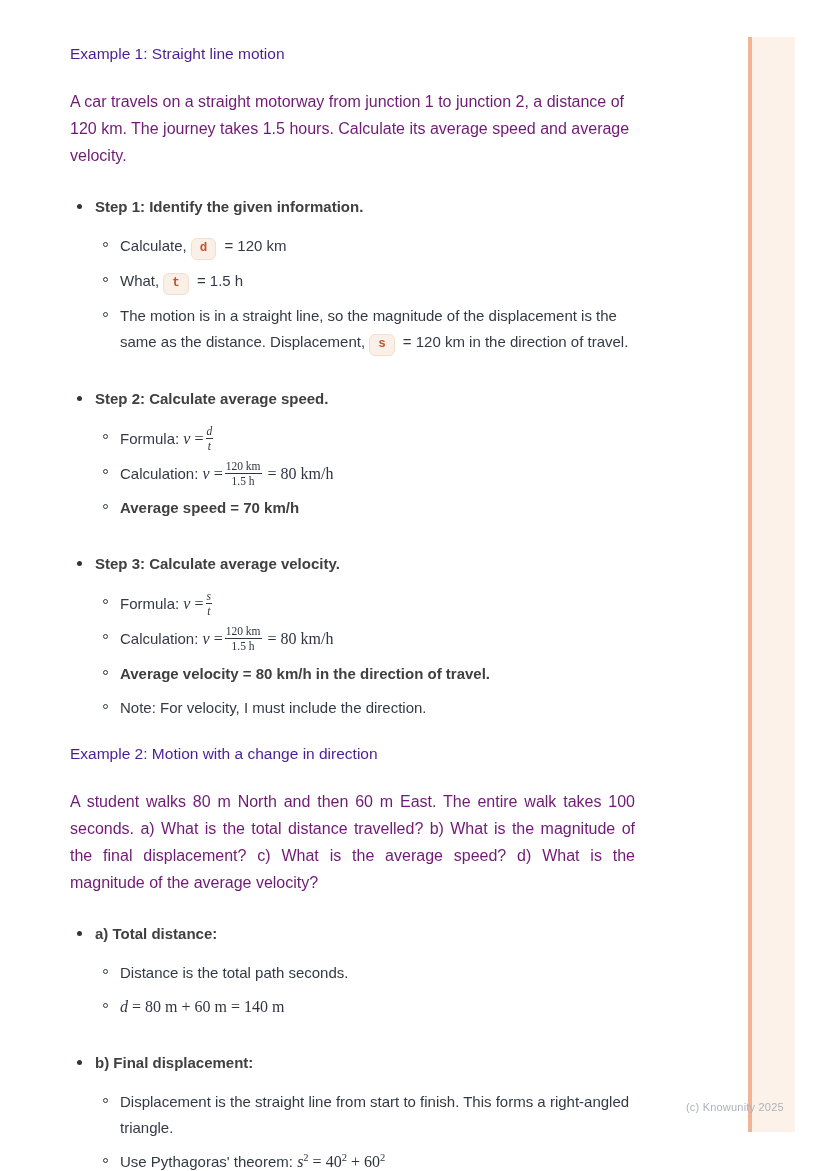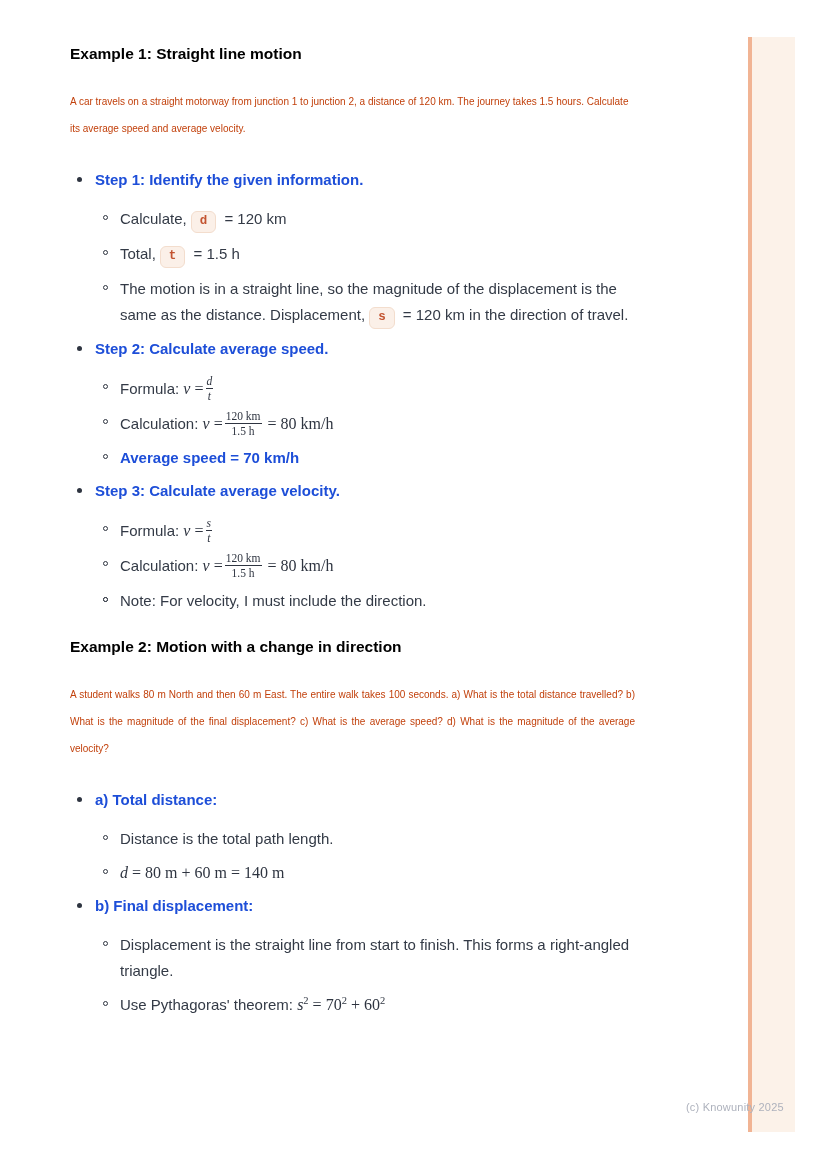--- a/index.html
+++ b/index.html
@@ -13,47 +13,47 @@
     background:#fcf2e9;border-left:4px solid #f1b494;
   }
   .watermark{
     position:absolute;left:686px;top:1101px;font-size:11px;color:#aeb2bd;
     letter-spacing:.2px;z-index:3;
   }
   .content{
     position:absolute;left:70px;top:44px;width:565px;z-index:2;
   }
   h3.ex-heading{
-    margin:0;font-size:15.5px;font-weight:bold;line-height:19px;color:#000000;
+    margin:0;font-size:15.5px;font-weight:normal;line-height:19px;color:#4c1d95;
   }
   h3.ex2{margin-top:23px;}
   p.intro{
-    margin:25px 0 0 0;font-size:10px;line-height:27px;color:#c2410c;
+    margin:25px 0 0 0;font-size:16px;line-height:27px;color:#701a75;
   }
   p.justified{text-align:justify;}
   ul.l1{list-style:none;margin:24px 0 0 0;padding:0;}
   ul.l1 > li{
     position:relative;padding-left:25px;font-size:15px;line-height:27px;
-    margin-top:6px;
+    margin-top:29px;
   }
   ul.l1 > li:first-child{margin-top:0;}
   ul.l1 > li > .b1{
     position:absolute;left:7px;top:11px;width:5px;height:5px;border-radius:50%;
     background:#2e3440;
   }
   ul.l2{list-style:none;margin:13px 0 0 0;padding:0;}
   ul.l2 > li{
     position:relative;padding-left:25px;font-size:15px;line-height:26px;
     margin-top:8px;color:#333a46;
   }
   ul.l2 > li > .b2{
     position:absolute;left:8px;top:9px;width:5px;height:5px;border-radius:50%;
     background:#fff;border:1.6px solid #2e3440;box-sizing:border-box;
   }
-  .bold{font-weight:bold;color:#1d4ed8;}
+  .bold{font-weight:bold;color:#404040;}
   .italic{}
   .codebox{
     display:inline-block;margin:0 4px;padding:0px 8px 1px 8px;
     background:#fbf0e8;border:1px solid #f3ddcd;border-radius:6px;
     font-family:"Liberation Mono","DejaVu Sans Mono",monospace;
     font-size:12.5px;font-weight:bold;color:#c3532f;line-height:19px;
     vertical-align:baseline;
   }
   .math{
     font-family:"Liberation Serif","DejaVu Serif",serif;font-size:16px;
@@ -84,21 +84,21 @@
     <li>
       <span class="b1"></span>
       <span class="bold">Step 1: Identify the given information.</span>
       <ul class="l2">
         <li>
           <span class="b2"></span>
           <span>Calculate,</span><span class="codebox">d</span> <span>= 120 km</span>
         </li>
         <li>
           <span class="b2"></span>
-          <span>Total,</span><span class="codebox">t</span> <span>= 1.5 h</span>
+          <span>What,</span><span class="codebox">t</span> <span>= 1.5 h</span>
         </li>
         <li>
           <span class="b2"></span>
           <span>The motion is in a straight line, so the magnitude of the displacement is the same as the distance. Displacement,</span><span class="codebox">s</span> <span>= 120 km in the direction of travel.</span>
         </li>
       </ul>
     </li>
 
     <li>
       <span class="b1"></span>
@@ -130,59 +130,60 @@
           <span>Formula:</span>
           <span class="math"><span class="mvar">v</span> <span>=</span><span class="frac"><span class="num mvar">s</span><span class="den mvar">t</span></span></span>
         </li>
         <li>
           <span class="b2"></span>
           <span>Calculation:</span>
           <span class="math"><span class="mvar">v</span> <span>=</span><span class="frac"><span class="num">120 km</span><span class="den">1.5 h</span></span> <span>= 80 km/h</span></span>
         </li>
         <li>
           <span class="b2"></span>
+          <span class="bold">Average velocity = 80 km/h in the direction of travel.</span>
         </li>
         <li>
           <span class="b2"></span>
           <span class="italic">Note: For velocity, I must include the direction.</span>
         </li>
       </ul>
     </li>
   </ul>
 
   <h3 class="ex-heading ex2">Example 2: Motion with a change in direction</h3>
   <p class="intro justified">A student walks 80 m North and then 60 m East. The entire walk takes 100 seconds. a) What is the total distance travelled? b) What is the magnitude of the final displacement? c) What is the average speed? d) What is the magnitude of the average velocity?</p>
 
   <ul class="l1">
 
     <li>
       <span class="b1"></span>
       <span class="bold">a) Total distance:</span>
       <ul class="l2">
         <li>
           <span class="b2"></span>
-          <span>Distance is the total path length.</span>
+          <span>Distance is the total path seconds.</span>
         </li>
         <li>
           <span class="b2"></span>
           <span class="math"><span class="mvar">d</span> <span>= 80 m + 60 m = 140 m</span></span>
         </li>
       </ul>
     </li>
 
     <li>
       <span class="b1"></span>
       <span class="bold">b) Final displacement:</span>
       <ul class="l2">
         <li>
           <span class="b2"></span>
           <span>Displacement is the straight line from start to finish. This forms a right-angled triangle.</span>
         </li>
         <li>
           <span class="b2"></span>
           <span>Use Pythagoras' theorem:</span>
-          <span class="math"><span class="mvar">s</span><sup>2</sup> <span>= 70</span><sup>2</sup> <span>+ 60</span><sup>2</sup></span>
+          <span class="math"><span class="mvar">s</span><sup>2</sup> <span>= 40</span><sup>2</sup> <span>+ 60</span><sup>2</sup></span>
         </li>
       </ul>
     </li>
   </ul>
 
 </div>
 
 </body></html>

